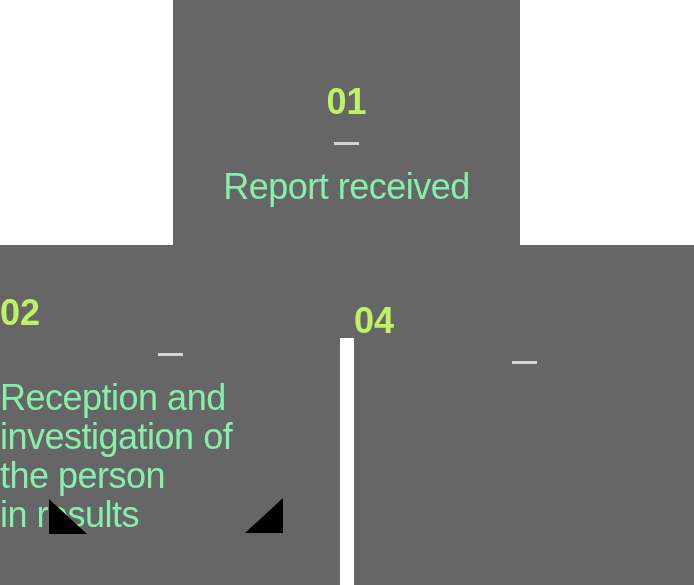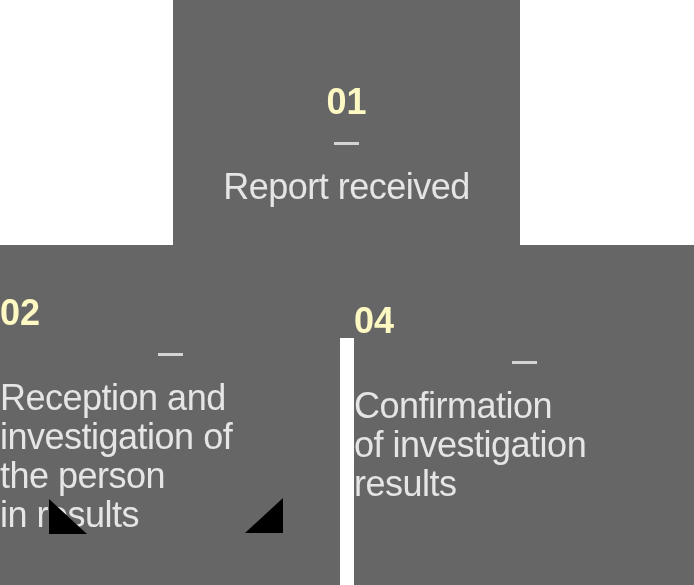--- a/index.html
+++ b/index.html
@@ -57,34 +57,34 @@
     left: 340px;
     top: 93px;
     width: 14px;
     height: 247px;
     background: #ffffff;
   }
   .step-number {
     font-size: 36px;
     font-weight: bold;
     line-height: 36px;
-    color: #fef9c3;
+    color: #bef264;
   }
   .step-dash {
     width: 25px;
     height: 3px;
     background: #d4d4d4;
     margin: 22px auto 0;
   }
   .step-label {
     font-size: 36px;
     line-height: 39px;
     letter-spacing: -0.5px;
     margin-top: 22px;
-    color: #e5e5e5;
+    color: #86efac;
     white-space: pre-line;
   }
   .tri {
     position: absolute;
     width: 0;
     height: 0;
   }
   .tri-left {
     left: 49px;
     top: 254px;
@@ -118,23 +118,20 @@
 investigation of
 the person
 in results</div>
     </div>
 
     <div class="gap-divider"></div>
 
     <div class="col col-03">
       <div class="step-number">04</div>
       <div class="step-dash"></div>
-      <div class="step-label">Confirmation
-of investigation
-results</div>
     </div>
 
     <div class="tri tri-left"></div>
     <div class="tri tri-right"></div>
 
   </div>
 
 </div>
 
 </body></html>

